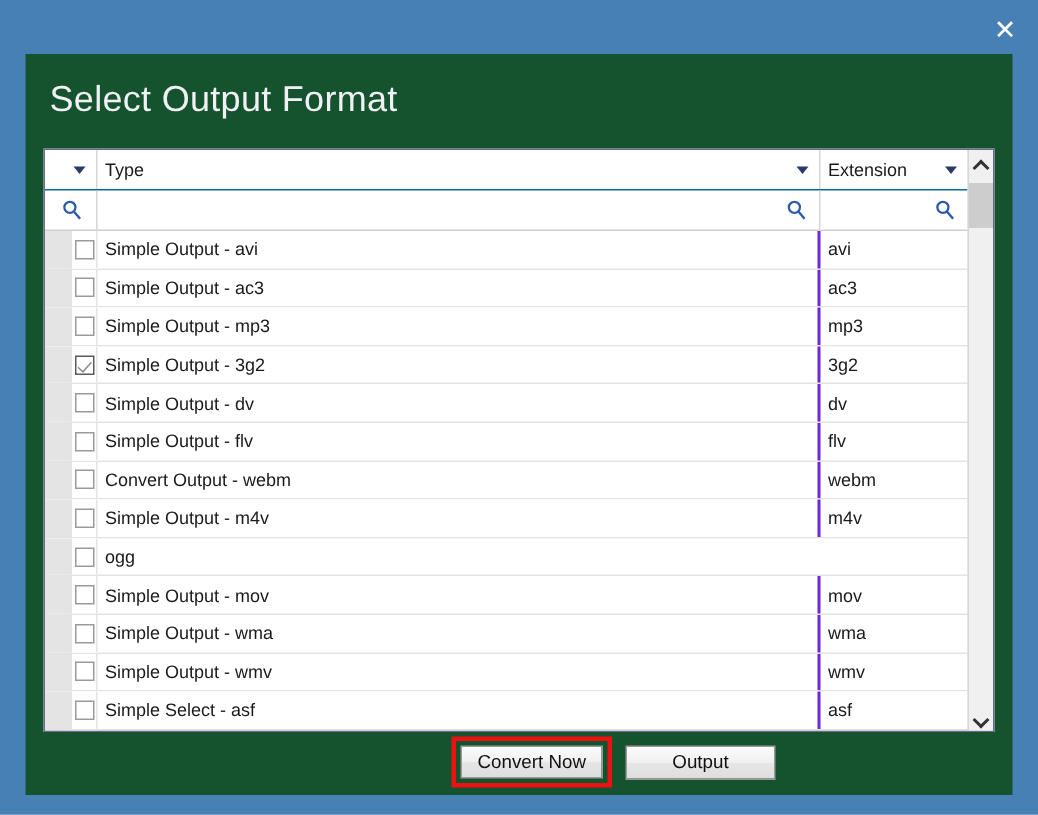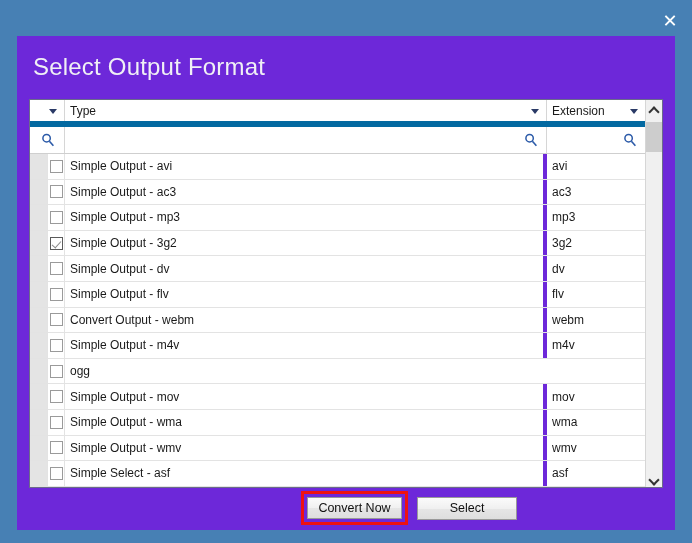--- a/index.html
+++ b/index.html
@@ -47,21 +47,21 @@
     user-select: none;
   }
 
   
   #dialog {
     position: absolute;
     left: 17px;
     top: 36px;
     width: 658px;
     height: 494px;
-    background: #6d28d9;
+    background: #14532d;
   }
 
   #dialog-title {
     position: absolute;
     left: 16px;
     top: 17px;
     font-size: 24px;
     color: #f0f0f5;
     font-weight: normal;
     letter-spacing: 0.2px;
@@ -80,21 +80,21 @@
     box-sizing: border-box;
     overflow: hidden;
   }
 
   
   #grid-header {
     position: relative;
     display: flex;
     height: 27px;
     background: #ffffff;
-    border-bottom: 6px solid #0369a1;
+    border-bottom: 1px solid #0369a1;
     box-sizing: border-box;
   }
   .hcell {
     position: relative;
     box-sizing: border-box;
     display: flex;
     align-items: center;
     font-size: 12px;
     color: #1a1a1a;
     border-right: 1px solid #d6d6d6;
@@ -160,21 +160,21 @@
     border-bottom: 1px solid #e3e3e3;
     background: #ffffff;
   }
   .cell {
     box-sizing: border-box;
     height: 100%;
     display: flex;
     align-items: center;
     font-size: 12px;
     color: #1a1a1a;
-    border-right: 4px solid #6d28d9;
+    border-right: 2px solid #6d28d9;
     white-space: nowrap;
   }
   .cell-gutter {
     width: 18px;
     background: #e4e4e4;
     border-right: 1px solid #e3e3e3;
   }
   .cell-check {
     width: 17px;
     justify-content: center;
@@ -473,17 +473,17 @@
           <span class="chev"></span>
         </div>
       </div>
 
     </div>
 
     <div id="footer">
       <div id="convert-wrap">
         <div class="dlg-button" id="convert-button">Convert Now</div>
       </div>
-      <div class="dlg-button" id="cancel-button">Select</div>
+      <div class="dlg-button" id="cancel-button">Output</div>
     </div>
 
   </div>
 </div>
 
 </body></html>

